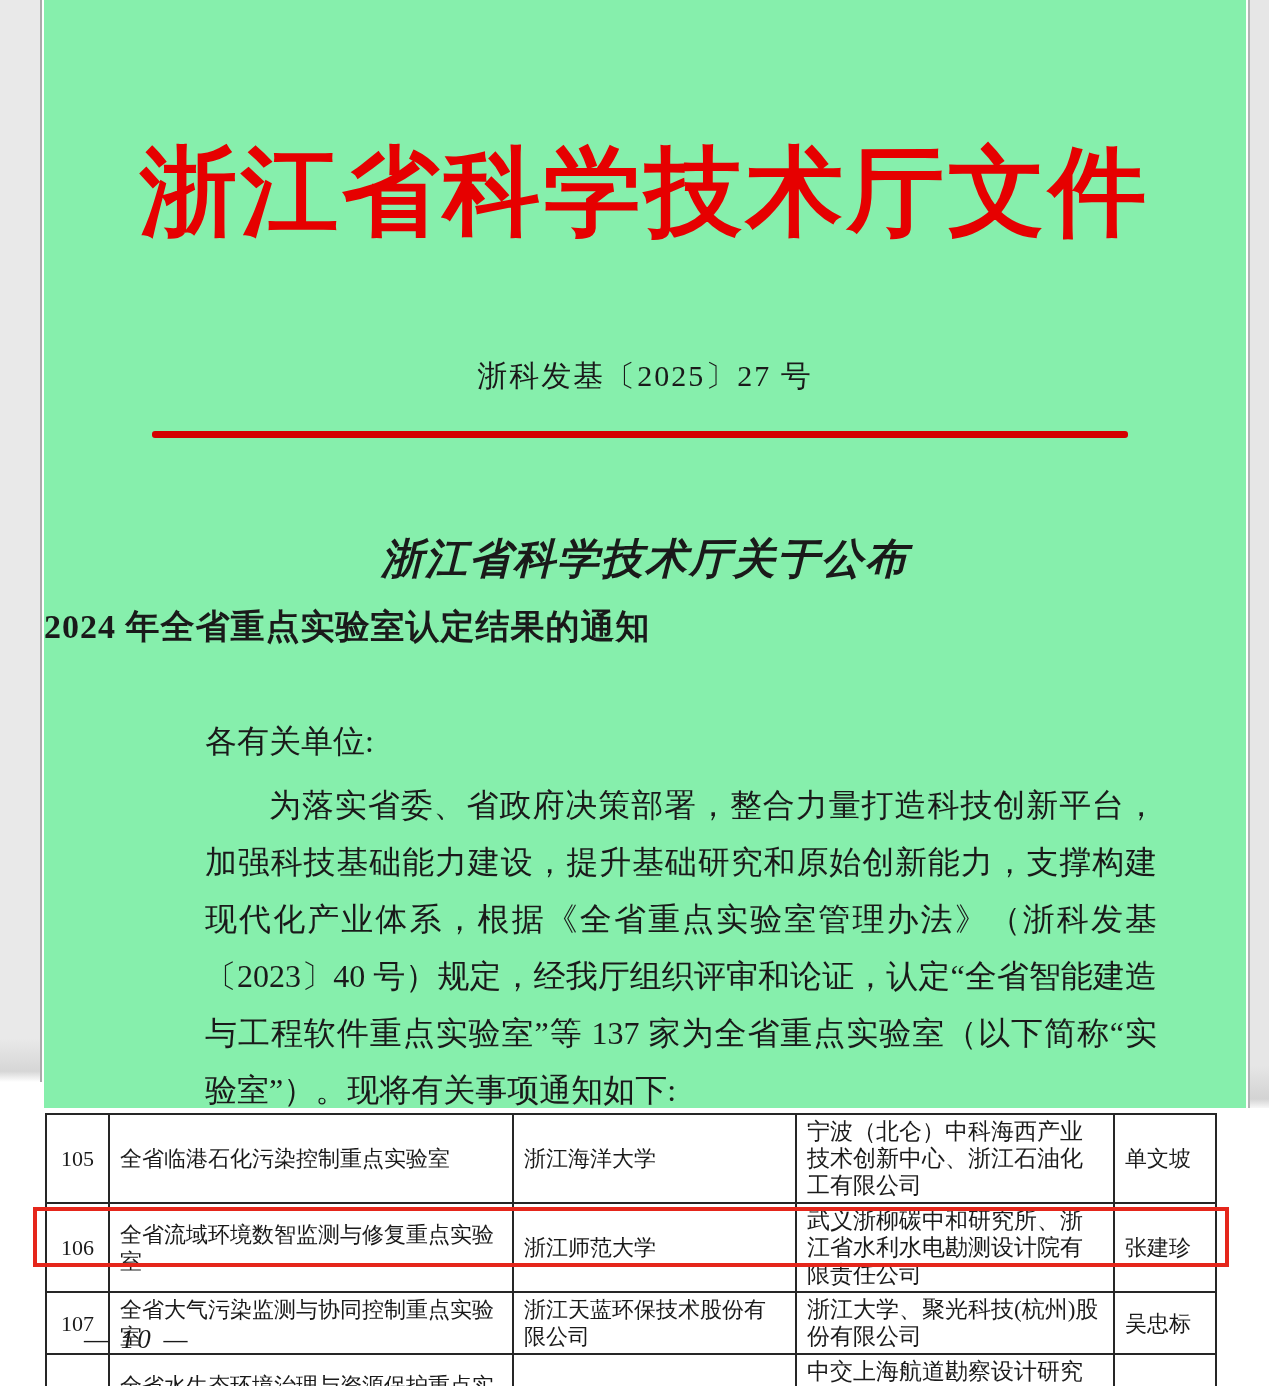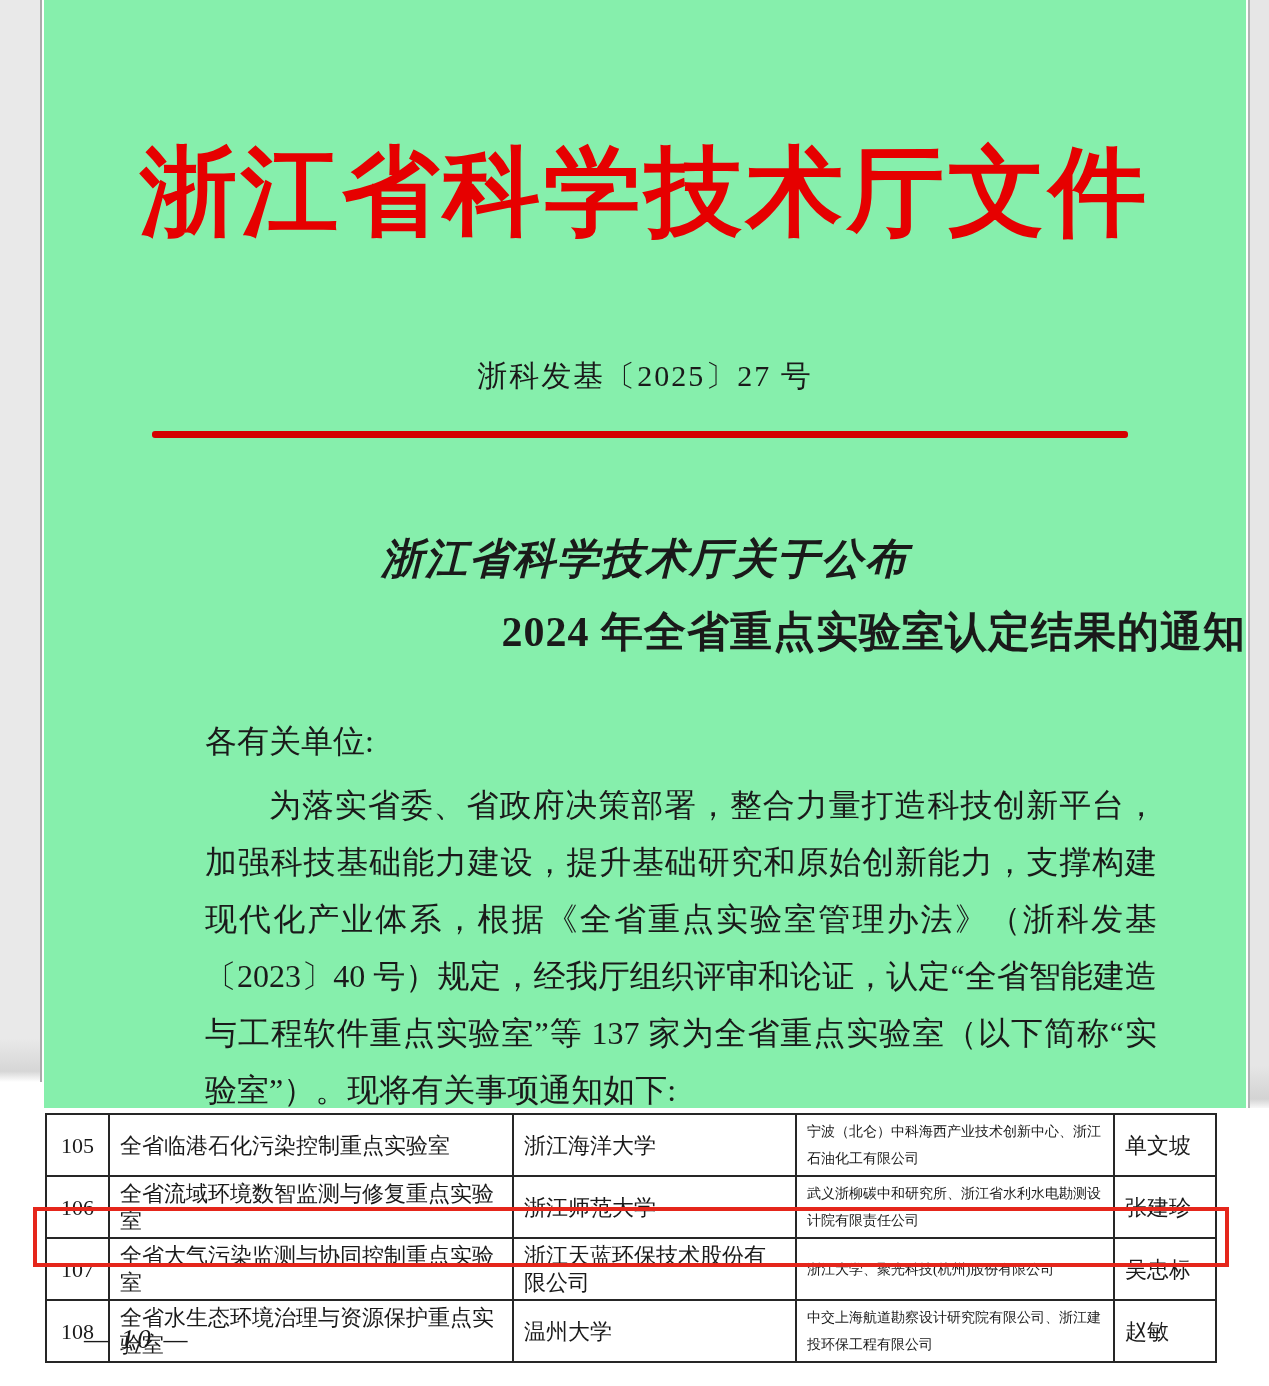--- a/index.html
+++ b/index.html
@@ -42,21 +42,21 @@
   .redrule {
     position: absolute; left: 108px; top: 431px; width: 976px; height: 7px;
     border-radius: 3px;
   }
   .title-line1 {
     position: absolute; left: 0; top: 531px; width: 100%;
     text-align: center; font-size: 42px; font-weight: 700; letter-spacing: 2px; font-style: italic;
   }
   .title-line2 {
     position: absolute; left: 0; top: 604px; width: 100%;
-    text-align: right; font-size: 42px; font-weight: 700; letter-spacing: 1px;
+    text-align: left; font-size: 34px; font-weight: 700; letter-spacing: 1px;
   }
   .salutation {
     position: absolute; left: 161px; top: 720px;
     font-size: 32px;
   }
   .body-par {
     position: absolute; left: 161px; top: 777px; width: 952px;
     font-size: 32px; line-height: 57px;
     text-indent: 2em; text-align: justify;
   }
@@ -74,21 +74,21 @@
     border: 2px solid #262626;
     vertical-align: middle;
     padding: 3px 10px;
     overflow: hidden;
   }
   table.labs tr { height: 52px; }
   table.labs tr.tall { height: 55px; }
   td.c-seq { text-align: center; padding: 0 2px; border-radius: 23px; }
   td.c-lab { padding-left: 20px; }
   td.c-host { padding-left: 14px; }
-  td.c-partners { padding-left: 10px; padding-right: 6px; font-size: 14px; margin-top: 17px; }
+  td.c-partners { padding-left: 10px; padding-right: 6px; font-size: 23px; margin-top: 17px; }
   td.c-director { text-align: left; padding: 0 4px; }
   .hlbox {
     position: absolute; left: 33px; top: 99px; width: 1196px; height: 60px;
     border: 4px solid #e5261b;
     pointer-events: none;
   }
   .pagenum {
     position: absolute; left: 84px; top: 216px;
     font-size: 27px; letter-spacing: 3px; font-style: italic;
   }

